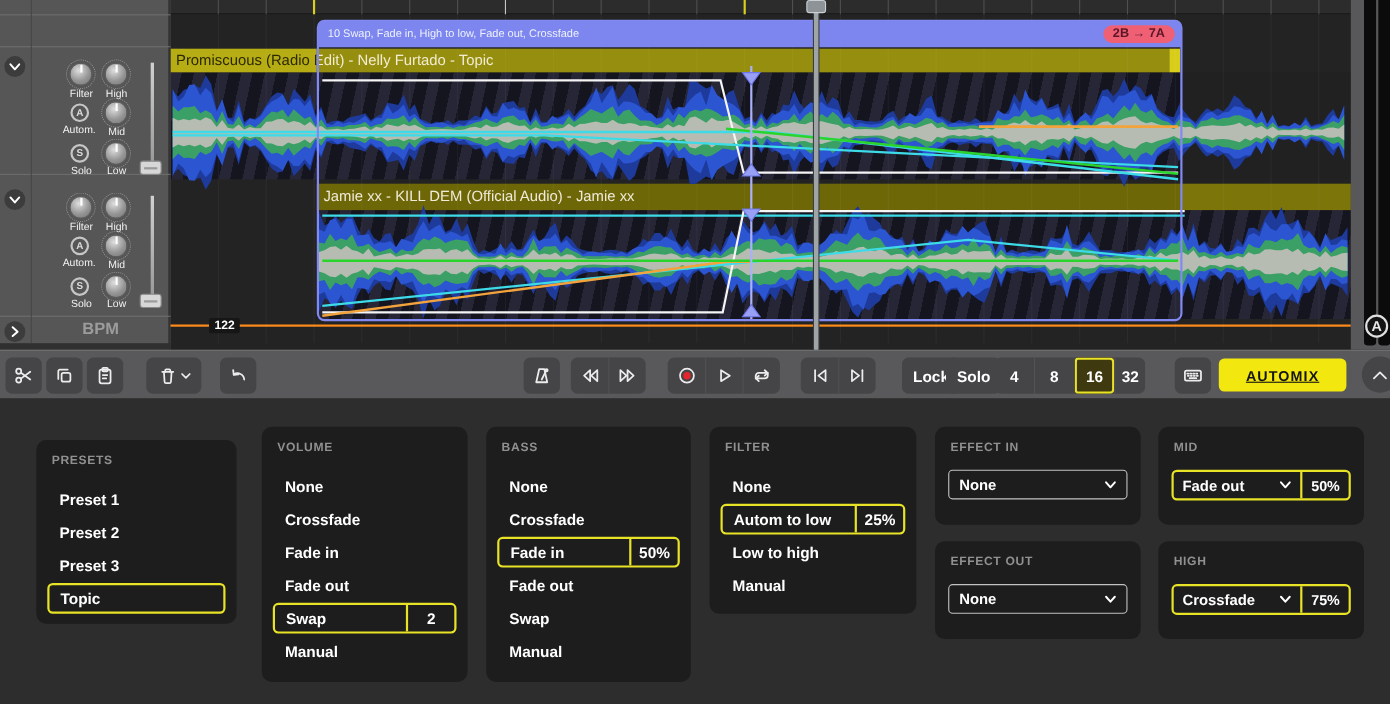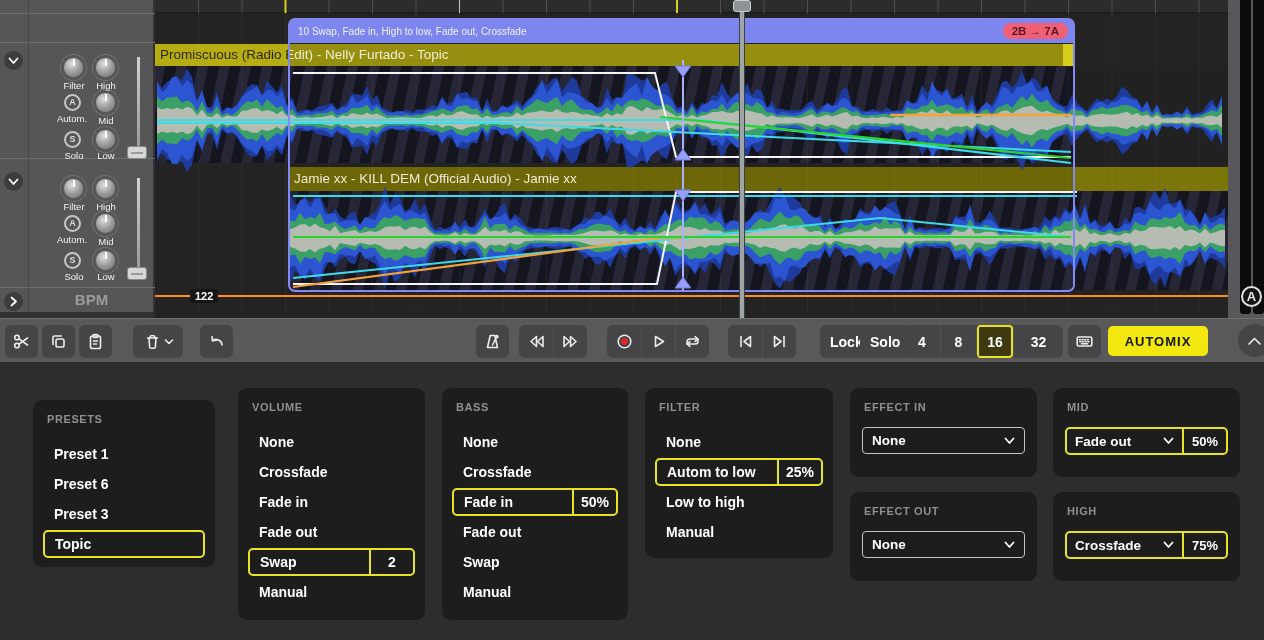--- a/index.html
+++ b/index.html
@@ -76,23 +76,23 @@
   .tb{position:absolute;top:6px;height:33px;background:#454547;border-radius:6px;
       display:flex;align-items:center;justify-content:center;cursor:pointer;color:#ececec;}
   .tb svg{stroke:#ececec;fill:none;stroke-width:1.6;stroke-linecap:round;stroke-linejoin:round;}
   .tb-group{position:absolute;top:6px;height:33px;background:#454547;border-radius:6px;display:flex;}
   .tb-group .cell{width:34px;height:33px;display:flex;align-items:center;justify-content:center;cursor:pointer;color:#fff;}
   .tb-group .cell+.cell{border-left:1px solid #525254;}
   .tb-group svg{stroke:#ececec;fill:none;stroke-width:1.6;stroke-linecap:round;stroke-linejoin:round;}
   .txtbtn{font-size:14px;font-weight:600;color:#fff;padding:0 10px;}
   .numcell{font-size:14px;font-weight:700;}
   .numcell.sel{background:#3e390f;box-shadow:inset 0 0 0 2px #e8e327;border-radius:4px;}
-  #automix{left:1108px;top:7px;width:100px;height:30px;background:#f2e70f;border-radius:5px;
+  #automix{left:1108px;top:7px;width:116px;height:30px;background:#f2e70f;border-radius:5px;
       color:#141414;font:700 13px "Liberation Sans",sans-serif;letter-spacing:1px;
-      display:flex;align-items:center;justify-content:center;cursor:pointer;position:absolute;}
+      display:flex;align-items:center;justify-content:center;cursor:pointer;position:absolute;text-decoration:underline;}
   #collapse-up{left:1238px;top:5px;width:33px;height:33px;border-radius:50%;}
 
   
   .panel{position:absolute;background:#1d1d1d;border-radius:9px;padding-top:13px;}
   .panel-title{font-size:11px;font-weight:700;color:#909090;letter-spacing:.6px;margin:0 0 14px 14px;}
   .item{height:30px;display:flex;align-items:center;padding-left:21px;
         font-size:14px;font-weight:700;color:#fff;cursor:pointer;}
   .item.boxed{border:2px solid #e8e327;border-radius:5px;margin:1px 10px;height:28px;padding-left:10px;}
   .item .ival{margin-left:auto;border-left:2px solid #e8e327;width:44px;height:100%;
         display:flex;align-items:center;justify-content:center;}
@@ -387,40 +387,40 @@
             <path d="M4.5,4.5 L11,9.5 L4.5,14.5 Z"></path>
           </svg>
         </div>
     </div>
     <div class="tb txtbtn" style="left:820px">Lock</div>
     <div class="tb txtbtn" style="left:860px">Solo</div>
     <div class="tb-group" style="left:904px">
       <div class="cell numcell" style="width:36px">4</div>
       <div class="cell numcell" style="width:36px">8</div>
       <div class="cell numcell sel" style="width:37px">16</div>
-      <div class="cell numcell" style="width:50px">32</div>
+      <div class="cell numcell" style="width:28px">32</div>
     </div>
     <div class="tb" style="left:1068px;width:33px">
       <svg width="19" height="19" viewBox="0 0 19 19">
         <rect x="2.2" y="5" width="14.6" height="9" rx="1.5"></rect>
         <path d="M4.3,7.7h1 M7,7.7h1 M9.7,7.7h1 M12.4,7.7h1 M4.8,9.7h1 M7.5,9.7h1 M10.2,9.7h1 M12.9,9.7h1 M6.5,11.8h6"></path>
         </svg>
     </div>
     <div id="automix">AUTOMIX</div>
     <div class="tb" id="collapse-up">
       <svg width="15" height="10" viewBox="0 0 15 10">
         <polyline points="2,8 7.5,2.5 13,8"></polyline>
         </svg>
     </div>
   </div>
 
   <div class="panel" style="left:33px;top:400px;width:182px;height:167px">
     <div class="panel-title">PRESETS</div>
     <div class="item">Preset 1</div>
-    <div class="item">Preset 6</div>
+    <div class="item">Preset 2</div>
     <div class="item">Preset 3</div>
     <div class="item boxed">Topic</div>
   </div>
 
   <div class="panel" style="left:238px;top:388px;width:187px;height:232px">
     <div class="panel-title">VOLUME</div>
     <div class="item">None</div>
     <div class="item">Crossfade</div>
     <div class="item">Fade in</div>
     <div class="item">Fade out</div>

